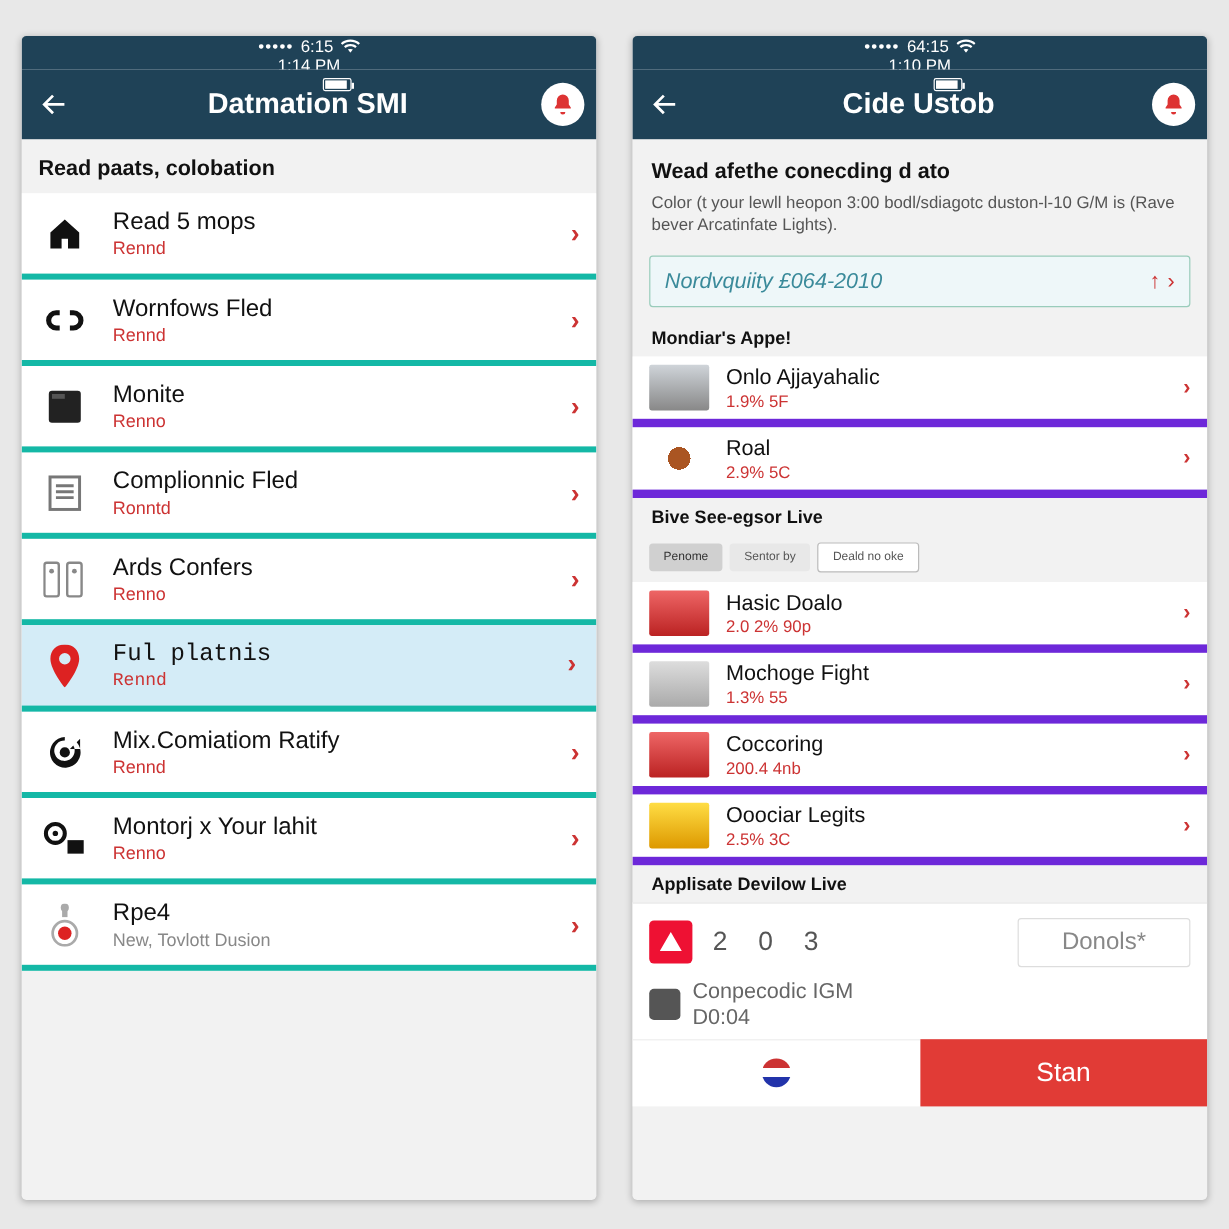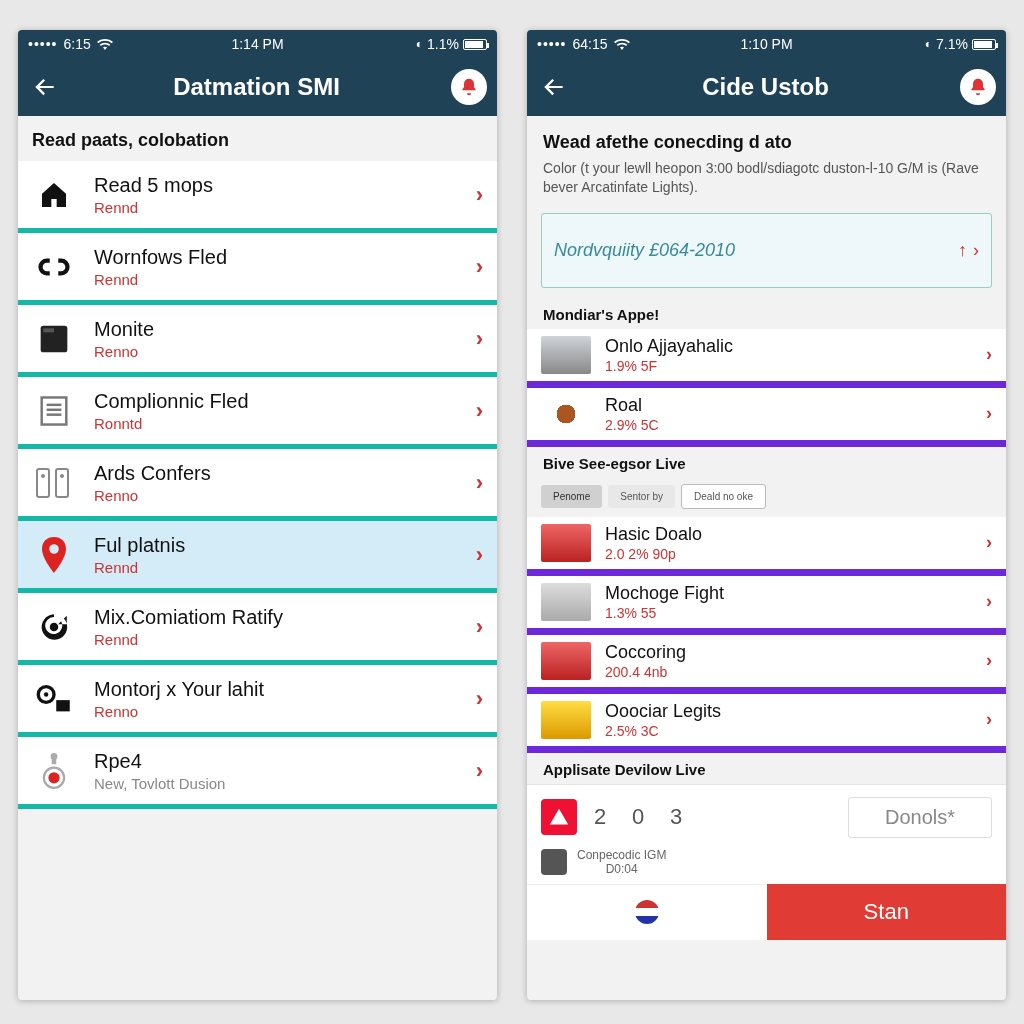--- a/index.html
+++ b/index.html
@@ -25,20 +25,21 @@
   
   .status {
     background: #1f4257;
     color: #fff;
     display: flex;
     align-items: center;
     height: 28px;
     padding: 0 10px;
     font-size: 14px;
     font-weight: 500;
+    flex-direction: column;
   }
   .status .left { display:flex; align-items:center; gap:6px; flex:1;}
   .status .center { flex:1; text-align:center; }
   .status .right { flex:1; text-align:right; display:flex; justify-content:flex-end; align-items:center; gap:4px;}
   .dots::before { content:"•••••"; letter-spacing:1px; }
   .wifi { width:16px; height:12px; }
   .battery { width:24px; height:11px; border:1px solid #fff; border-radius:2px; position:relative; display:inline-block; }
   .battery::after { content:""; position:absolute; right:-3px; top:3px; width:2px; height:5px; background:#fff; }
   .battery .fill { position:absolute; left:1px; top:1px; bottom:1px; width:18px; background:#fff; }
   
@@ -57,32 +58,32 @@
     display:flex; align-items:center; justify-content:center; cursor:pointer;
   }
   .navhdr .bell svg { width:20px; height:20px; }
   
   .section-label { font-size:18px; font-weight:600; padding:14px 14px 10px; color:#111; }
   .list { background:#fff; }
   .row {
     display:flex; align-items:center; padding:10px 14px 10px 14px;
     border-bottom:5px solid #14b8a6; cursor:pointer; min-height:72px;
   }
-  .row.selected { background:#d4ecf7; }
+  .row.selected { background:#d4ecf7;font-family:Liberation Mono, monospace; }
   .row .icon { width:44px; height:44px; display:flex; align-items:center; justify-content:center; margin-right:18px;}
   .row .txt { flex:1; }
   .row .txt .t1 { font-size:20px; font-weight:500; color:#111; }
   .row .txt .t2 { font-size:15px; color:#c33; margin-top:2px;}
   .row .chev { color:#c33; font-size:22px; font-weight:700; }
   
   .subhead { font-size:18px; font-weight:700; padding:16px 16px 6px; color:#111; }
   .desc { font-size:14px; color:#555; padding:0 16px 12px; line-height:1.35; }
   .searchbox {
     margin: 4px 14px 10px; border:1px solid #9cb; background:#eef7f9;
-    border-radius:3px; display:flex; align-items:center; padding:26px 12px;
+    border-radius:3px; display:flex; align-items:center; padding:10px 12px;
     color:#2a7a8a; font-size:18px;
   }
   .searchbox .sbtxt { flex:1; color:#3a8a9a; font-style:italic;}
   .searchbox .arrows { color:#c33; display:flex; gap:6px; font-size:18px;}
   .group-label { font-size:15px; font-weight:600; padding:8px 16px 6px; color:#111;}
   .carlist { background:#fff; }
   .carrow {
     display:flex; align-items:center; padding:7px 14px; border-bottom:7px solid #6d28d9;
     cursor:pointer; min-height:58px;
   }
@@ -106,21 +107,21 @@
   .numrow { display:flex; align-items:center; gap:8px; padding:4px 0 10px;}
   .numrow .warn {
     width:36px; height:36px; background:#e13; border-radius:4px;
     display:flex; align-items:center; justify-content:center; color:#fff;
   }
   .numrow .num { font-size:22px; color:#555; width:30px; text-align:center;}
   .numrow .donols {
     margin-left:auto; border:1px solid #ddd; padding:8px 36px; border-radius:3px;
     font-size:20px; color:#888; cursor:pointer;
   }
-  .miniinfo { display:flex; align-items:center; gap:10px; font-size:12px; color:#666; padding-bottom:8px;text-align:center;}
+  .miniinfo { display:flex; align-items:center; gap:10px; font-size:18px; color:#666; padding-bottom:8px;}
   .miniinfo .sq { width:26px; height:26px; background:#555; border-radius:4px; display:inline-block;}
   .actionbar { display:flex; height:56px; }
   .actionbar .half { flex:1; display:flex; align-items:center; justify-content:center; font-size:22px; cursor:pointer;}
   .actionbar .half.red { background:#e13b36; color:#fff; }
   .actionbar .half.white { background:#fff; color:#333; border-top:1px solid #eee;}
   .flag { width:24px; height:24px; border-radius:50%; background:
     linear-gradient(#c33 0 33%, #fff 33% 66%, #23a 66% 100%); }
   
   .thumb.dark { background:linear-gradient(#cfd4d9,#888);}
   .thumb.redc { background:linear-gradient(#e66,#b22);}

